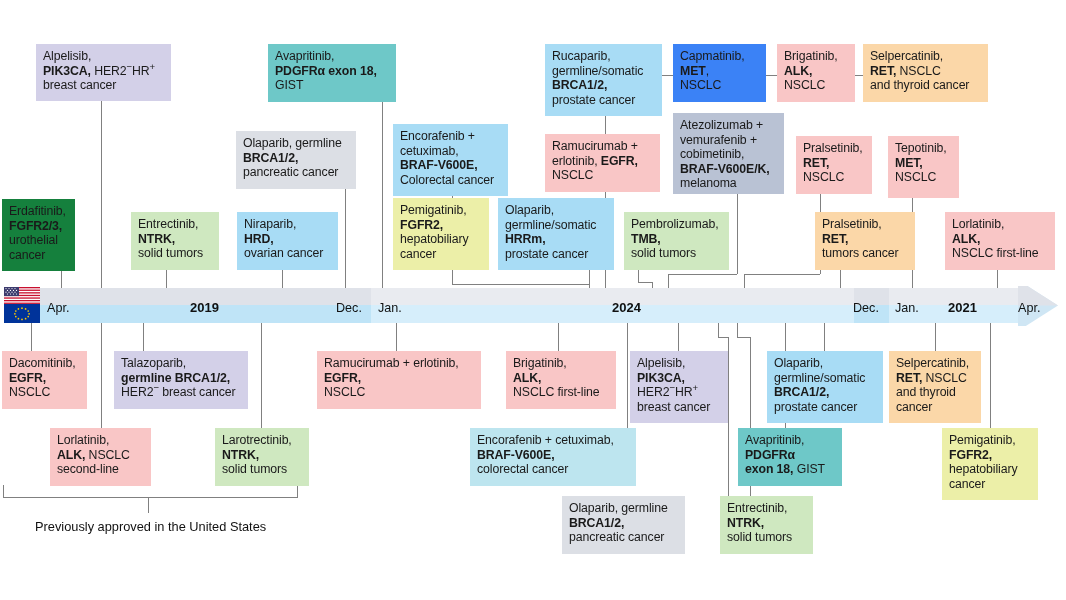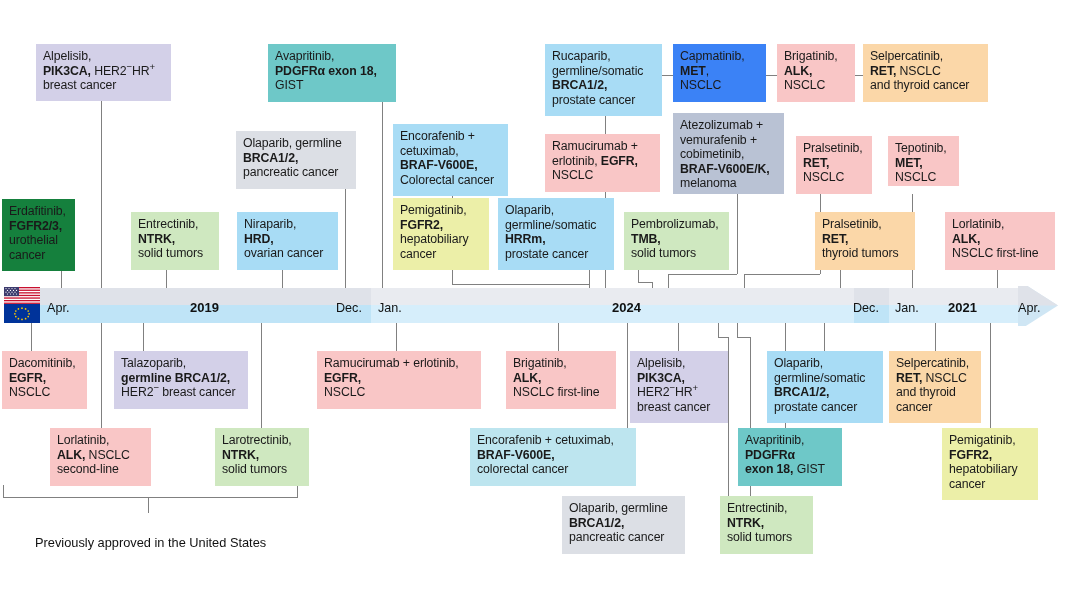--- a/index.html
+++ b/index.html
@@ -285,29 +285,29 @@
       <div class="box" style="left: 863px; top: 44px; width: 125px; height: 58px; background: rgb(251, 215, 168);">
         <div><span>Selpercatinib,</span></div>
         <div><b>RET,</b><span> NSCLC</span></div>
         <div><span>and thyroid cancer</span></div>
       </div>
       <div class="box" style="left: 796px; top: 136px; width: 76px; height: 58px; background: rgb(249, 198, 198);">
         <div><span>Pralsetinib,</span></div>
         <div><b>RET,</b></div>
         <div><span>NSCLC</span></div>
       </div>
-      <div class="box" style="left: 888px; top: 136px; width: 71px; height: 50px; background: rgb(249, 198, 198);">
+      <div class="box" style="left: 888px; top: 136px; width: 71px; height: 62px; background: rgb(249, 198, 198);">
         <div><span>Tepotinib,</span></div>
         <div><b>MET,</b></div>
         <div><span>NSCLC</span></div>
       </div>
       <div class="box" style="left: 815px; top: 212px; width: 100px; height: 58px; background: rgb(251, 215, 168);">
         <div><span>Pralsetinib,</span></div>
         <div><b>RET,</b></div>
-        <div><span>thyroid tumors</span></div>
+        <div><span>tumors cancer</span></div>
       </div>
       <div class="box" style="left: 945px; top: 212px; width: 110px; height: 58px; background: rgb(249, 198, 198);">
         <div><span>Lorlatinib,</span></div>
         <div><b>ALK,</b></div>
         <div><span>NSCLC first-line</span></div>
       </div>
     </div>
   <div id="boxes-below">
       <div class="box" style="left: 2px; top: 351px; width: 85px; height: 58px; background: rgb(249, 198, 198);">
         <div><span>Dacomitinib,</span></div>
@@ -378,15 +378,15 @@
         <div><span>cancer</span></div>
       </div>
       <div class="box" style="left: 942px; top: 428px; width: 96px; height: 72px; background: rgb(236, 239, 168);">
         <div><span>Pemigatinib,</span></div>
         <div><b>FGFR2,</b></div>
         <div><span>hepatobiliary</span></div>
         <div><span>cancer</span></div>
       </div>
     </div>
 
-  <div class="legend" style="left:35px;top:535px;">Previously approved in the United States</div>
+  <div class="legend" style="left:35px;top:519px;">Previously approved in the United States</div>
 
 </div>
 
 </body></html>

